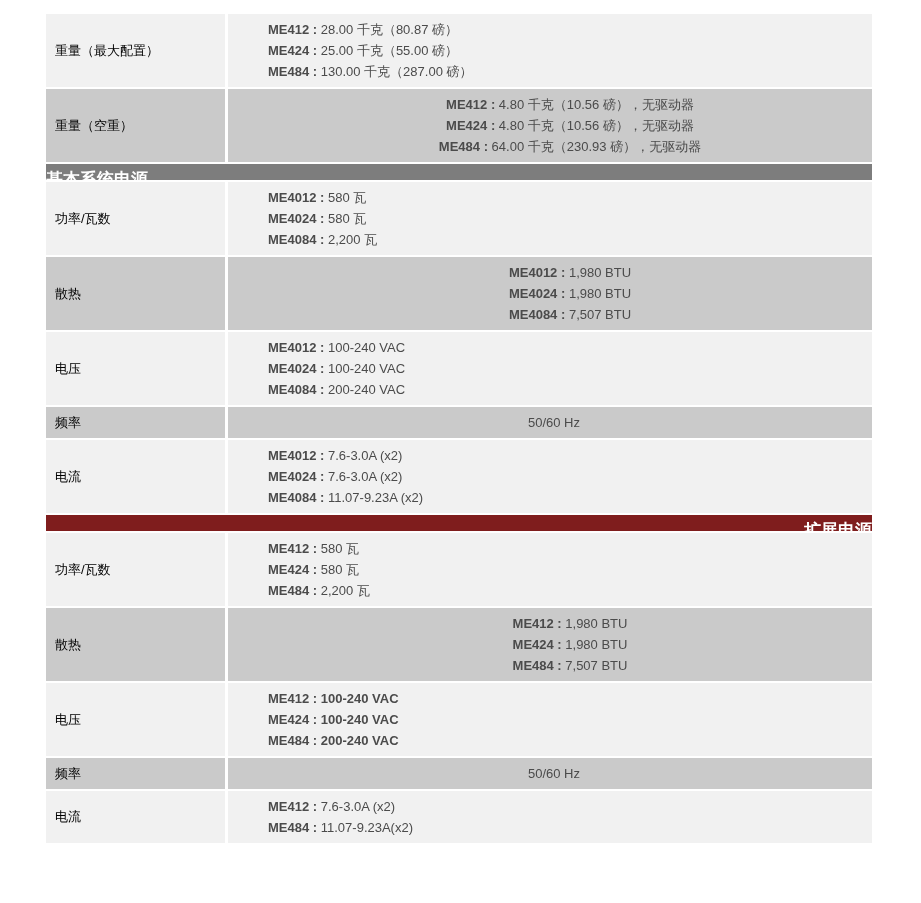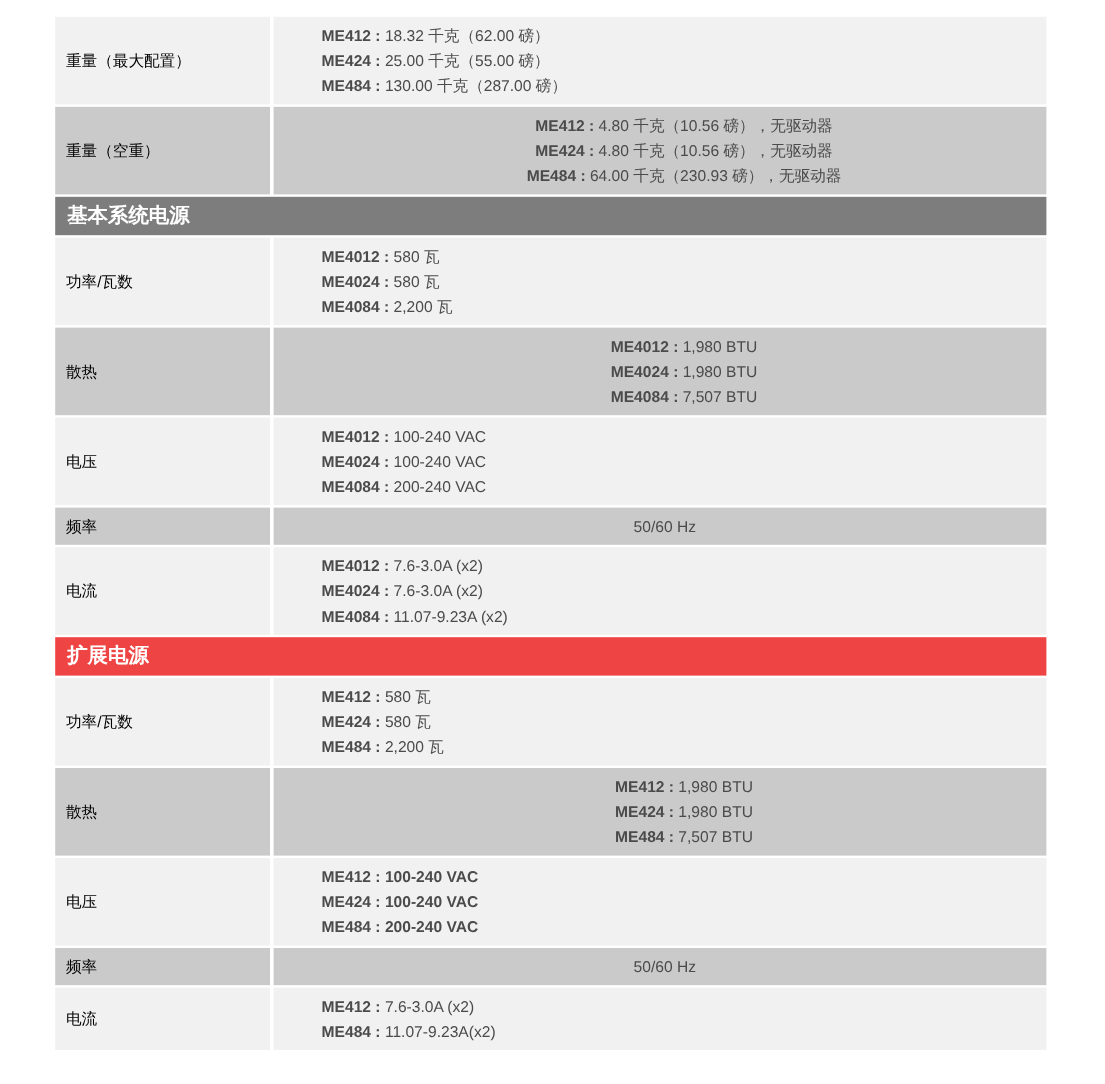--- a/index.html
+++ b/index.html
@@ -15,27 +15,26 @@
     background: #ffffff;
     overflow: hidden;
   }
   .spec-table {
     position: absolute;
     left: 46px;
     top: 14px;
     width: 826px;
   }
   .section-header {
-    height: 32px;
+    height: 16px;
     line-height: 32px;
     background: #7d7d7d;
     color: #ffffff;
     font-size: 17px;
     font-weight: bold;
-    padding-left: 10px;
     margin-bottom: 2px;
   }
   .row {
     display: flex;
     margin-bottom: 2px;
   }
   .row.light .cell { background: #f1f1f1; }
   .row.dark  .cell { background: #cacaca; text-align: center; }
   .label-cell {
     flex: 0 0 179px;
@@ -64,21 +63,21 @@
   .line.allbold .value { font-weight: bold; }
 </style>
 </head>
 <body style="background: rgb(255, 255, 255);">
 
 <div class="page">
   <div class="spec-table">
       <div class="row light">
         <div class="cell label-cell">重量（最大配置）</div>
         <div class="cell value-cell">
-          <div class="line"><span class="prefix">ME412 : </span><span class="value">18.32 千克（62.00 磅）</span></div>
+          <div class="line"><span class="prefix">ME412 : </span><span class="value">28.00 千克（80.87 磅）</span></div>
           <div class="line"><span class="prefix">ME424 : </span><span class="value">25.00 千克（55.00 磅）</span></div>
           <div class="line"><span class="prefix">ME484 : </span><span class="value">130.00 千克（287.00 磅）</span></div>
         </div>
       </div>
       <div class="row dark">
         <div class="cell label-cell">重量（空重）</div>
         <div class="cell value-cell">
           <div class="line"><span class="prefix">ME412 : </span><span class="value">4.80 千克（10.56 磅），无驱动器</span></div>
           <div class="line"><span class="prefix">ME424 : </span><span class="value">4.80 千克（10.56 磅），无驱动器</span></div>
           <div class="line"><span class="prefix">ME484 : </span><span class="value">64.00 千克（230.93 磅），无驱动器</span></div>
@@ -116,21 +115,21 @@
         </div>
       </div>
       <div class="row light">
         <div class="cell label-cell">电流</div>
         <div class="cell value-cell">
           <div class="line"><span class="prefix">ME4012 : </span><span class="value">7.6-3.0A (x2)</span></div>
           <div class="line"><span class="prefix">ME4024 : </span><span class="value">7.6-3.0A (x2)</span></div>
           <div class="line"><span class="prefix">ME4084 : </span><span class="value">11.07-9.23A (x2)</span></div>
         </div>
       </div>
-      <div class="section-header" style="background: #ef4444; color: rgb(255, 255, 255);"><span>扩展电源</span></div>
+      <div class="section-header" style="background: #7f1d1d; color: rgb(255, 255, 255); text-align: right;"><span>扩展电源</span></div>
       <div class="row light">
         <div class="cell label-cell">功率/瓦数</div>
         <div class="cell value-cell">
           <div class="line"><span class="prefix">ME412 : </span><span class="value">580 瓦</span></div>
           <div class="line"><span class="prefix">ME424 : </span><span class="value">580 瓦</span></div>
           <div class="line"><span class="prefix">ME484 : </span><span class="value">2,200 瓦</span></div>
         </div>
       </div>
       <div class="row dark">
         <div class="cell label-cell">散热</div>

